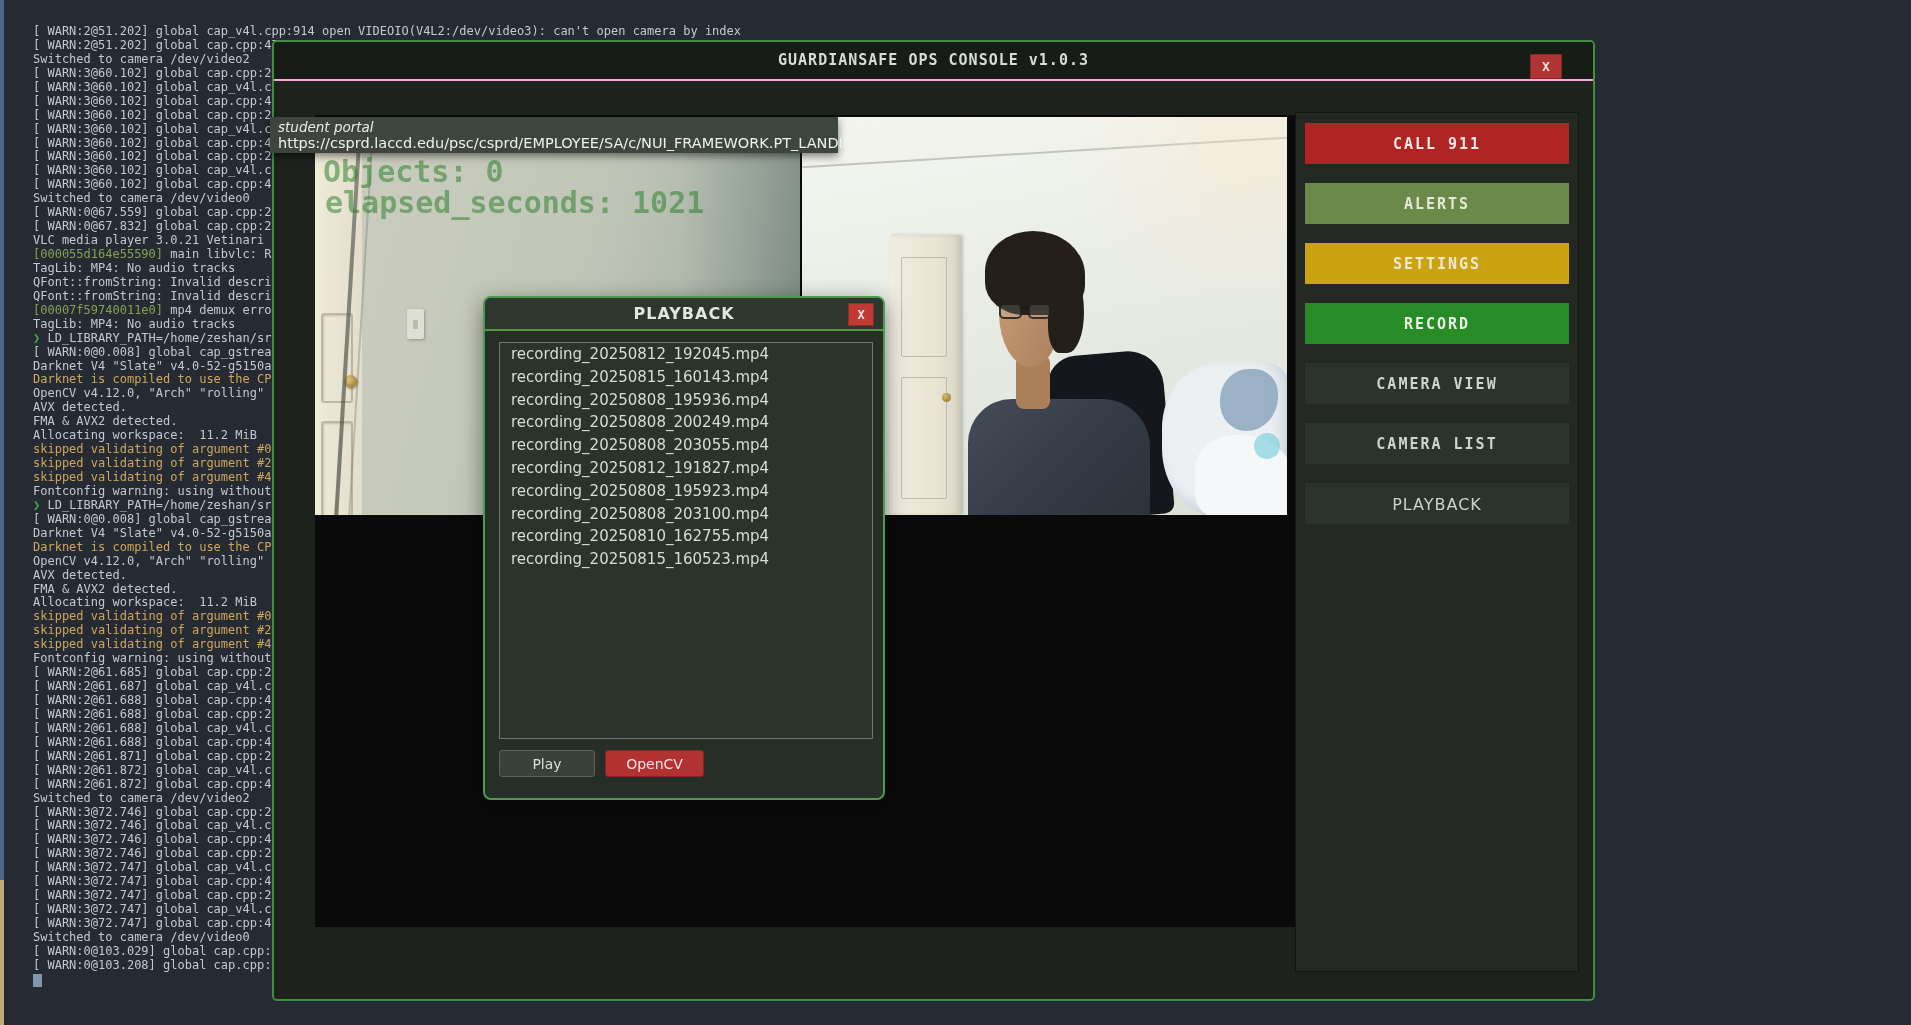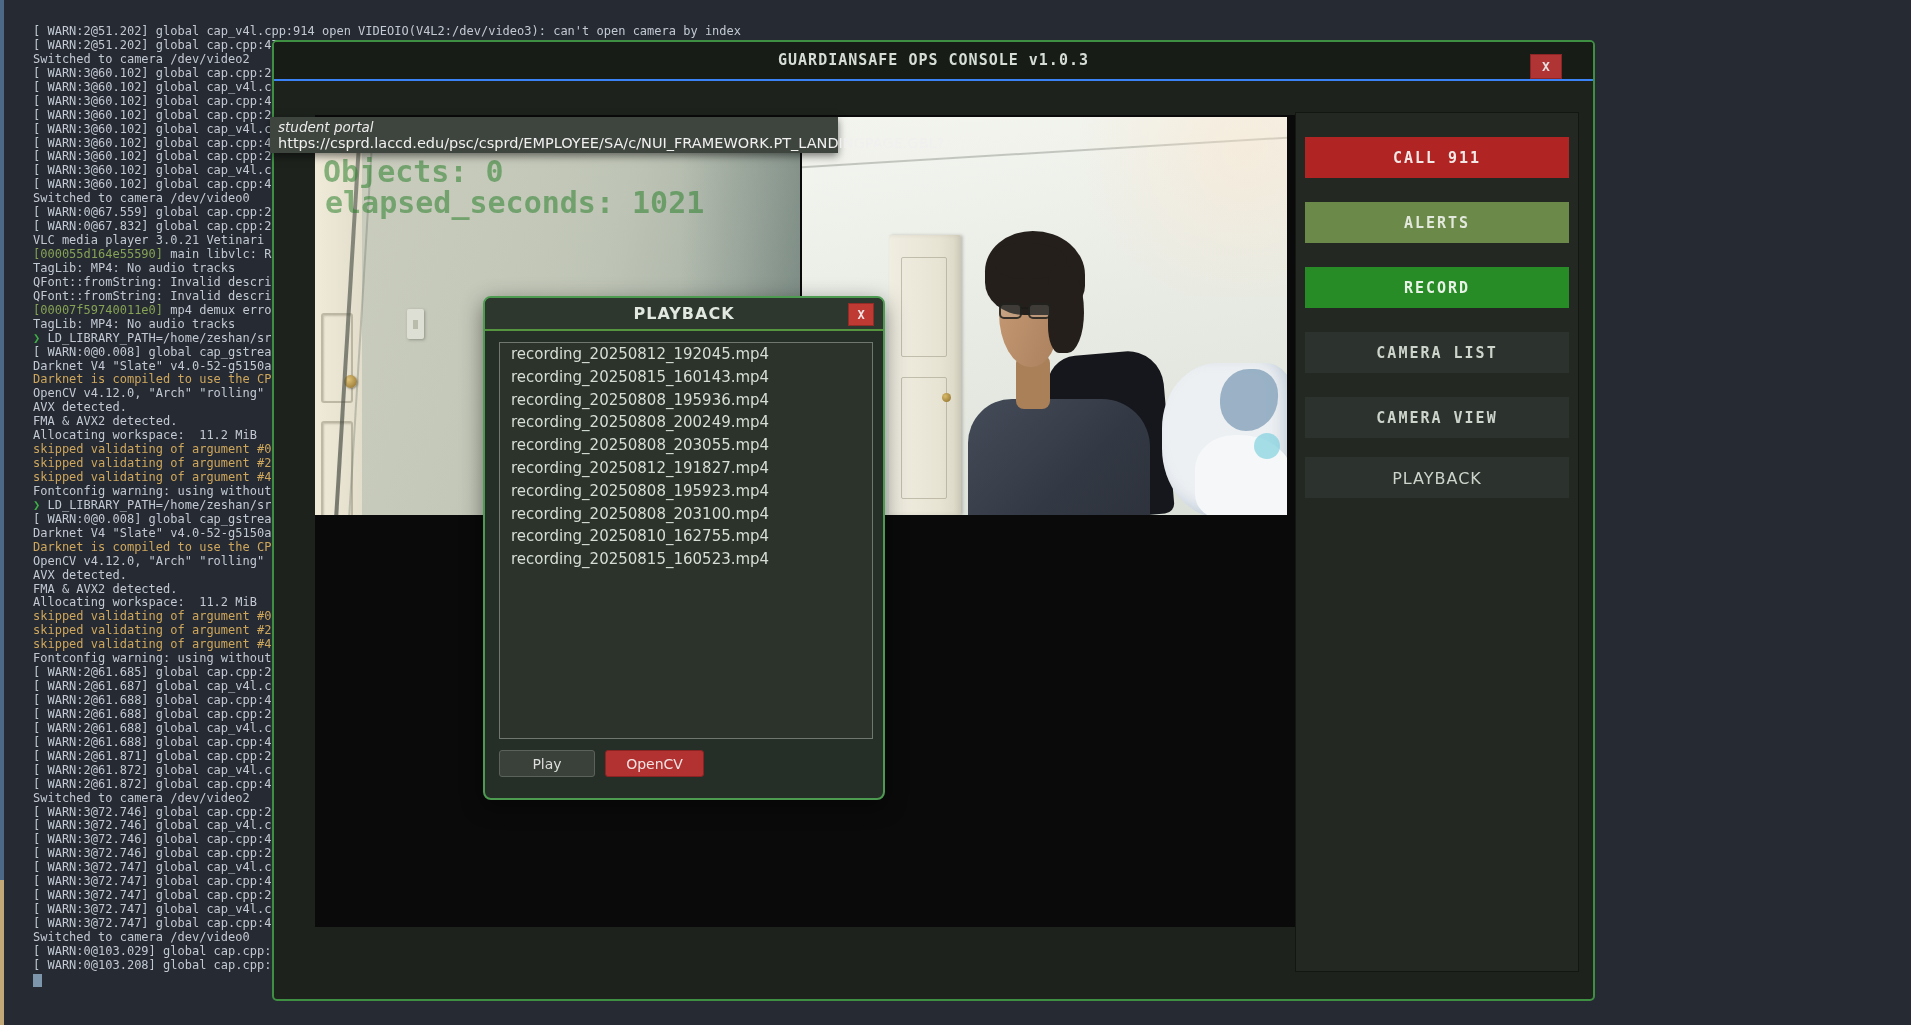--- a/index.html
+++ b/index.html
@@ -14,21 +14,21 @@
   .terminal{position:absolute;left:4px;top:0;width:1907px;height:1025px;background:#252a33;}
   .term-out{position:absolute;left:29px;top:25px;font-family:"DejaVu Sans Mono",monospace;
             font-size:12px;line-height:13.95px;white-space:pre;}
   .tline{height:13.95px;}
   .tcursor{width:9px;height:13px;background:#7e96ab;margin-top:1px;}
 
   
   .mainwin{position:absolute;left:272px;top:40px;width:1323px;height:961px;background:#1d221d;
            border:2px solid #3f8f43;border-radius:5px;box-sizing:border-box;z-index:10;}
   .titlebar{position:absolute;left:0;top:0;width:100%;height:39px;background:#171c17;
-            border-bottom:2px solid #3b82f6;box-sizing:border-box;border-radius:3px 3px 0 0;}
+            border-bottom:2px solid #f9a8d4;box-sizing:border-box;border-radius:3px 3px 0 0;}
   .title{position:absolute;left:0;right:0;top:9px;text-align:center;color:#d6dcd6;
          font-family:"DejaVu Sans Mono",monospace;font-weight:bold;font-size:15px;letter-spacing:1px;}
   .winx{position:absolute;right:31px;top:12px;width:32px;height:25px;background:#b13434;border:1px solid #8c2626;
         color:#e8e0e0;font-family:"DejaVu Sans Mono",monospace;font-size:13px;font-weight:bold;cursor:pointer;}
 
   .video{position:absolute;left:41px;top:73px;width:990px;height:812px;background:#0a0a0a;}
   .cam{position:absolute;top:2px;width:485px;height:398px;overflow:hidden;}
   .cam-left{left:0;background:linear-gradient(105deg,#cbcebf 0%,#c5c9ba 35%,#bfc5b6 55%,#a8b2a7 80%,#86968f 100%);}
   .cam-right{left:487px;background:linear-gradient(170deg,#f4f6f1 0%,#edefe9 30%,#e3e7df 70%,#dadfd7 100%);}
 
@@ -92,21 +92,21 @@
   .bed-blue{position:absolute;left:418px;top:252px;width:58px;height:62px;background:#8ba6bd;opacity:.85;
             border-radius:50% 40% 55% 45%;}
   .bed-teal{position:absolute;left:452px;top:316px;width:26px;height:26px;background:#62c8d8;opacity:.55;border-radius:50%;}
 
   
   .sidebar{position:absolute;left:1021px;top:70px;width:284px;height:860px;background:#232823;
            border:1px solid #121712;box-sizing:border-box;}
   .sbtn{position:relative;display:block;width:264px;height:41px;margin:19px auto 0 auto;border:none;
         text-align:center;line-height:41px;font-size:15px;font-weight:bold;letter-spacing:2px;cursor:pointer;}
   .sbtn.first{margin-top:10px;}
-  .sbtn.mono{font-family:"DejaVu Sans Mono",monospace;margin-top:24px;}
+  .sbtn.mono{font-family:"DejaVu Sans Mono",monospace;}
   .sbtn.sans{font-family:"DejaVu Sans",sans-serif;font-weight:normal;letter-spacing:1px;font-size:16px;}
 
   
   .dialog{position:absolute;left:483px;top:296px;width:402px;height:504px;background:#262f27;
           border:2px solid #4d9b51;border-radius:8px;box-sizing:border-box;z-index:20;
           box-shadow:0 6px 22px rgba(0,0,0,.45);}
   .dlg-titlebar{position:absolute;left:0;top:0;width:100%;height:33px;background:#2e372e;
                 border-bottom:2px solid #55953f;box-sizing:border-box;border-radius:6px 6px 0 0;}
   .dlg-title{position:absolute;left:0;right:0;top:6px;text-align:center;color:#e0e8e0;
              font-family:"DejaVu Sans",sans-serif;font-weight:bold;font-size:16px;letter-spacing:1px;}
@@ -185,23 +185,24 @@
           <span class="lens l"></span>
           <span class="bridge"></span>
           <span class="lens r"></span>
         </div>
       </div>
     </div>
 
     <div class="sidebar" id="sidebar">
         <button class="sbtn mono first" style="background: rgb(177, 36, 36); color: rgb(242, 232, 230);">CALL 911</button>
         <button class="sbtn mono" style="background: rgb(107, 138, 73); color: rgb(227, 232, 220);">ALERTS</button>
+        <button class="sbtn mono" style="background: rgb(203, 163, 17); color: rgb(236, 233, 216);">SETTINGS</button>
         <button class="sbtn mono" style="background: rgb(39, 140, 38); color: rgb(233, 242, 231);">RECORD</button>
+        <button class="sbtn mono" style="background: rgb(44, 50, 45); color: rgb(204, 212, 204);">CAMERA VIEW</button>
         <button class="sbtn mono" style="background: rgb(44, 50, 45); color: rgb(204, 212, 204);">CAMERA LIST</button>
-        <button class="sbtn mono" style="background: rgb(44, 50, 45); color: rgb(204, 212, 204);">CAMERA VIEW</button>
         <button class="sbtn sans" style="background: rgb(44, 50, 45); color: rgb(204, 212, 204);">PLAYBACK</button>
       </div>
   </div>
 
   <div class="dialog">
     <div class="dlg-titlebar">
       <span class="dlg-title">PLAYBACK</span>
       <button class="dlgx">X</button>
     </div>
     <div class="dlg-list" id="reclist">

